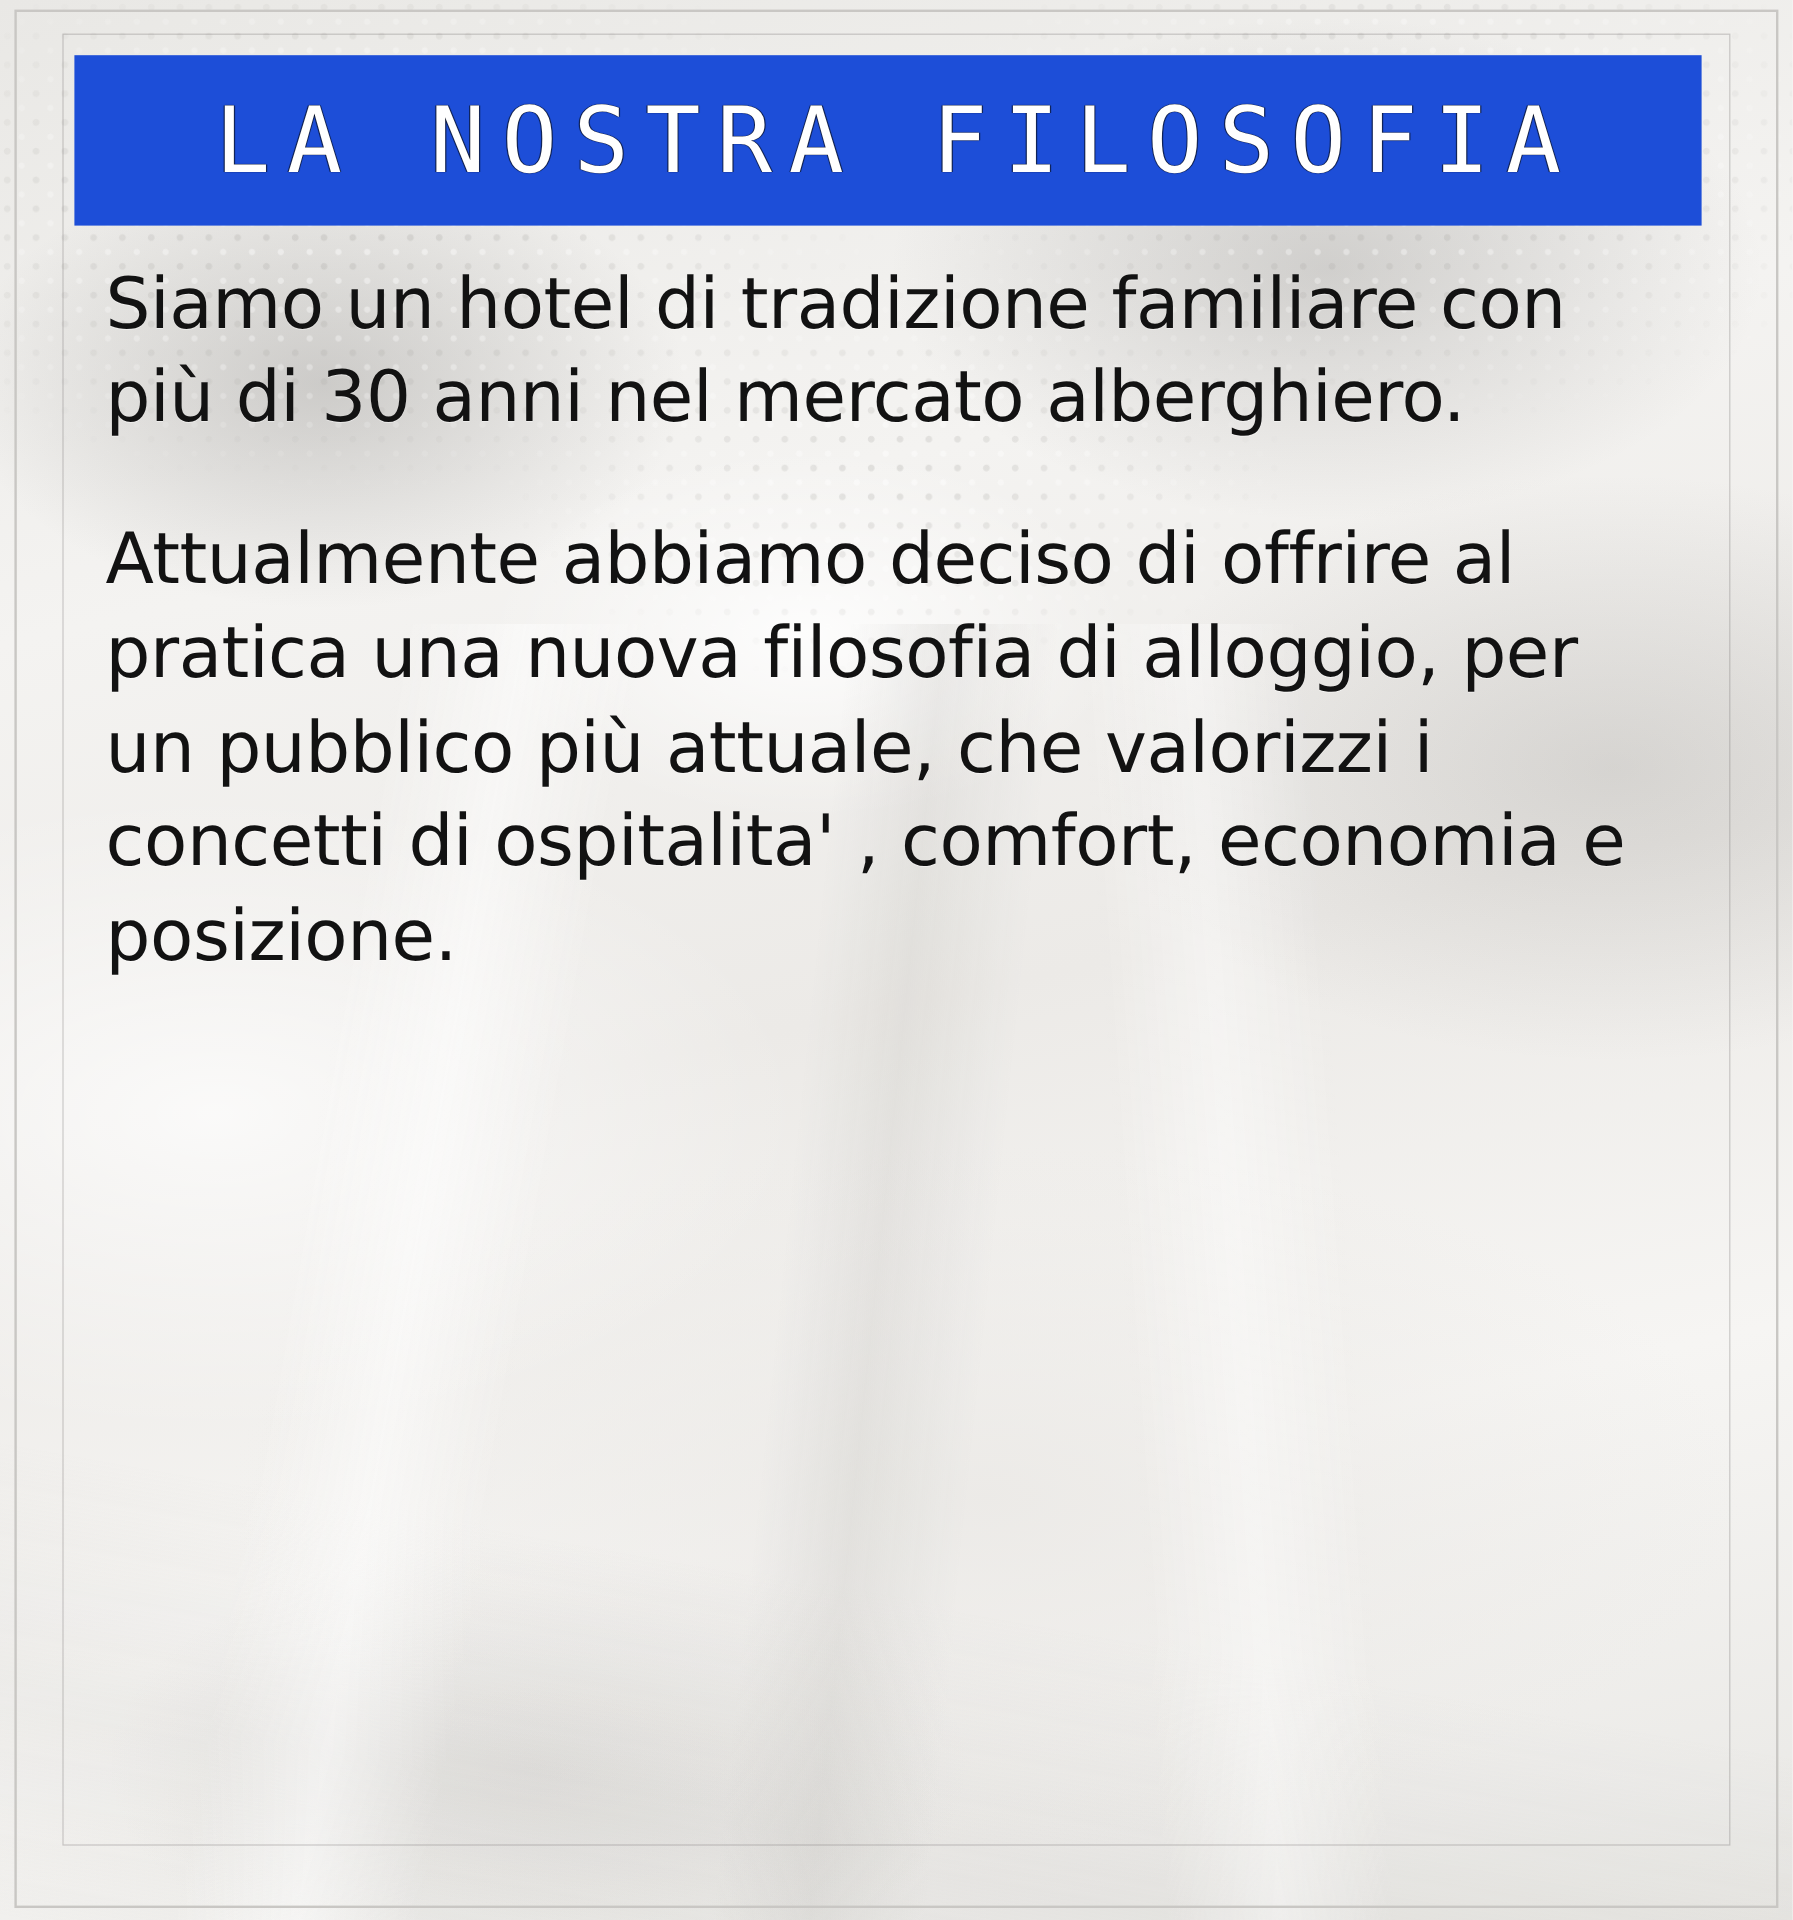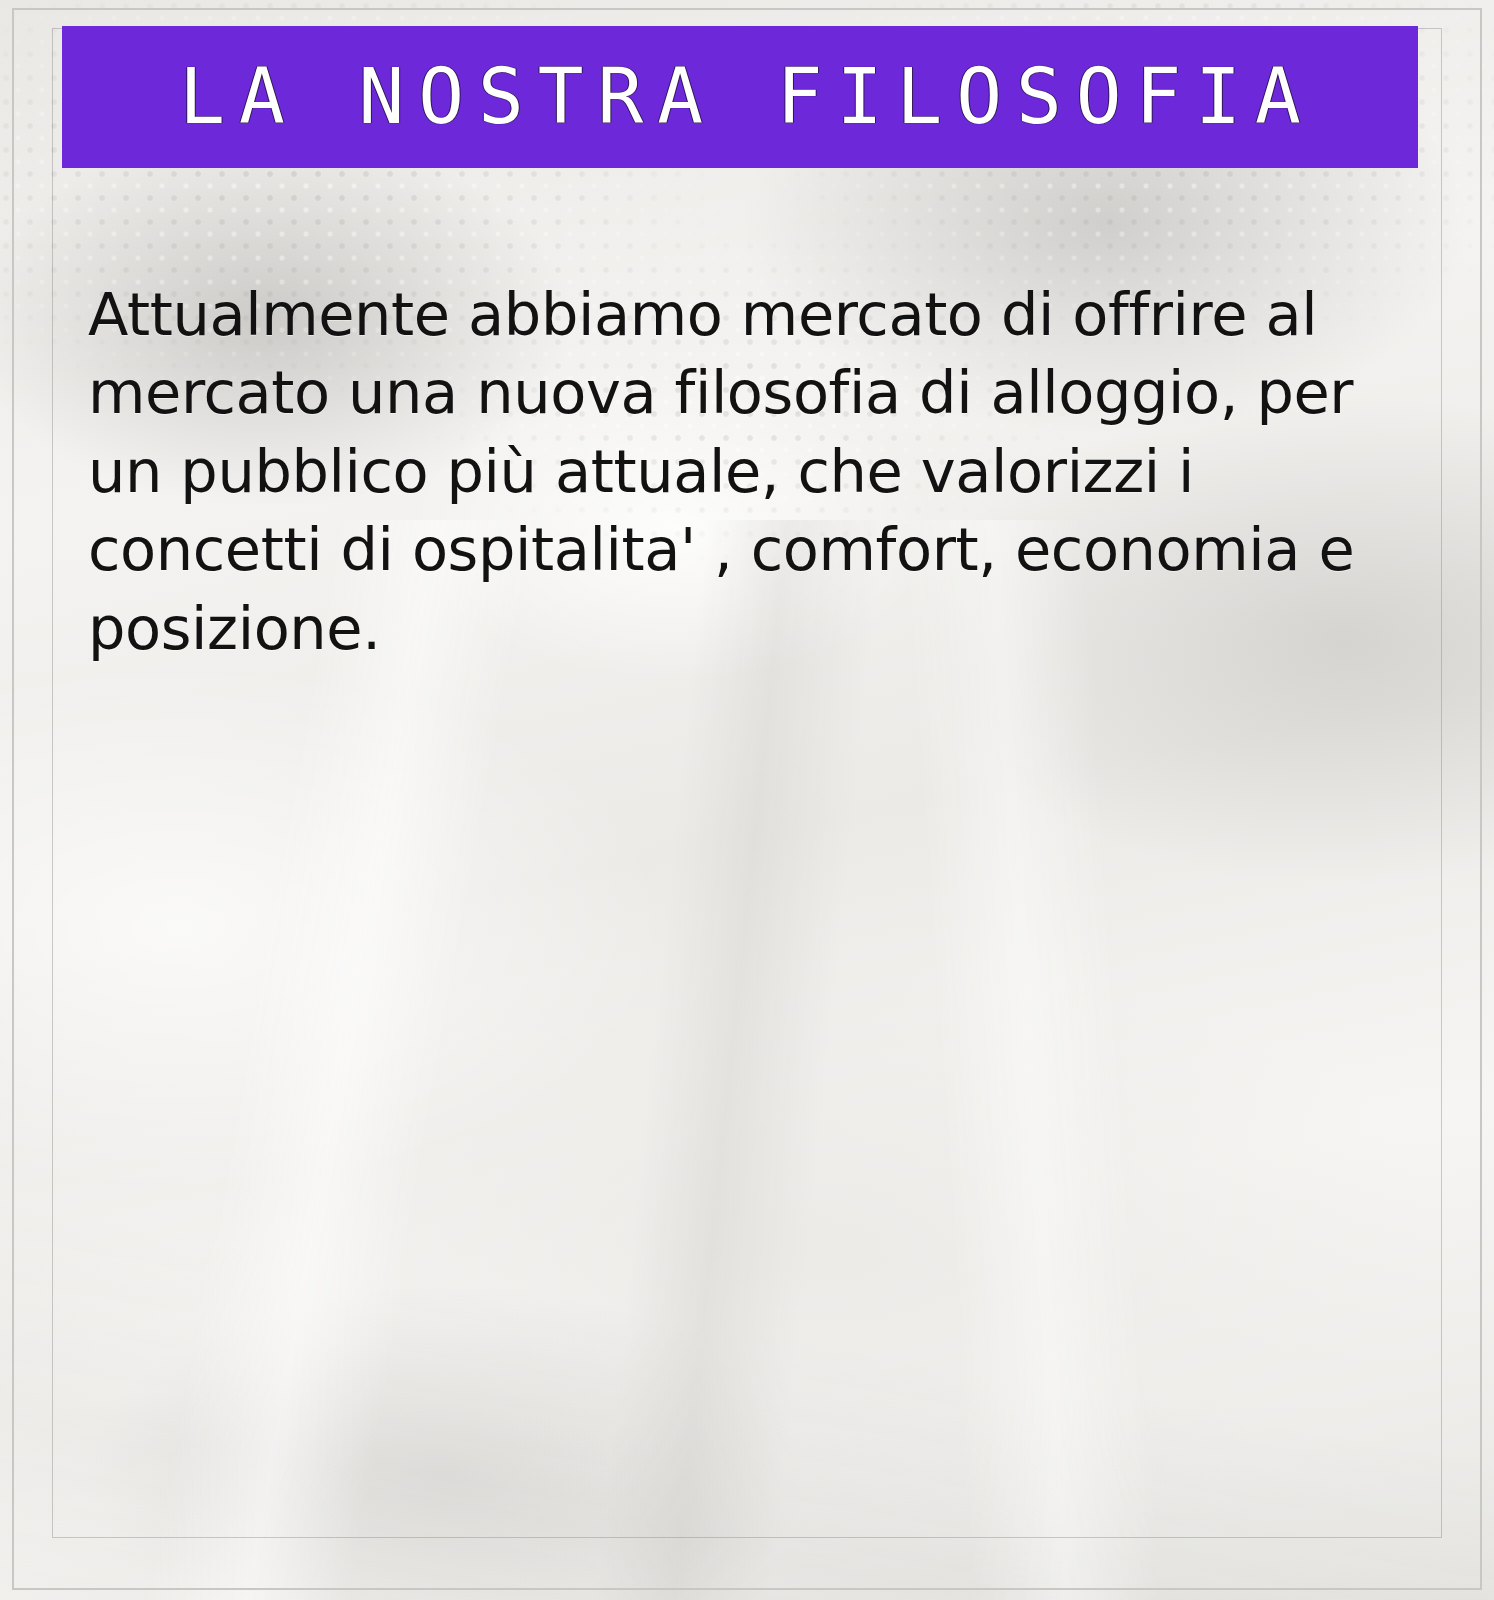--- a/index.html
+++ b/index.html
@@ -93,24 +93,24 @@
     border: 1px solid rgba(120,118,114,0.35);
     box-sizing: border-box;
     pointer-events: none;
     z-index: 3;
   }
 
   
   .title-bar {
     position: absolute;
     left: 62px;
-    top: 26px;
+    top: 46px;
     width: 1356px;
     height: 142px;
-    background: #6d28d9;
+    background: #1d4ed8;
     z-index: 4;
     display: flex;
     align-items: center;
     justify-content: center;
   }
   .title-text {
     color: #ffffff;
     font-family: "DejaVu Sans Mono", monospace;
     font-size: 76px;
     font-weight: 400;
@@ -160,17 +160,18 @@
     <div class="photo-folds"></div>
   </div>
 
   <div class="content-frame"></div>
 
   <div class="title-bar">
     <div class="title-text">LA NOSTRA FILOSOFIA</div>
   </div>
 
   <div class="body-copy">
-    <p class="para para-2"> Attualmente abbiamo mercato di offrire al mercato una nuova filosofia di alloggio, per un pubblico più attuale, che valorizzi i concetti di ospitalita' , comfort, economia e posizione.</p>
+    <p class="para para-1"> Siamo un hotel di tradizione familiare con più di 30 anni nel mercato alberghiero.</p>
+    <p class="para para-2"> Attualmente abbiamo deciso di offrire al pratica una nuova filosofia di alloggio, per un pubblico più attuale, che valorizzi i concetti di ospitalita' , comfort, economia e posizione.</p>
   </div>
 
   <div class="slide-frame"></div>
 </div>
 
 </body></html>

